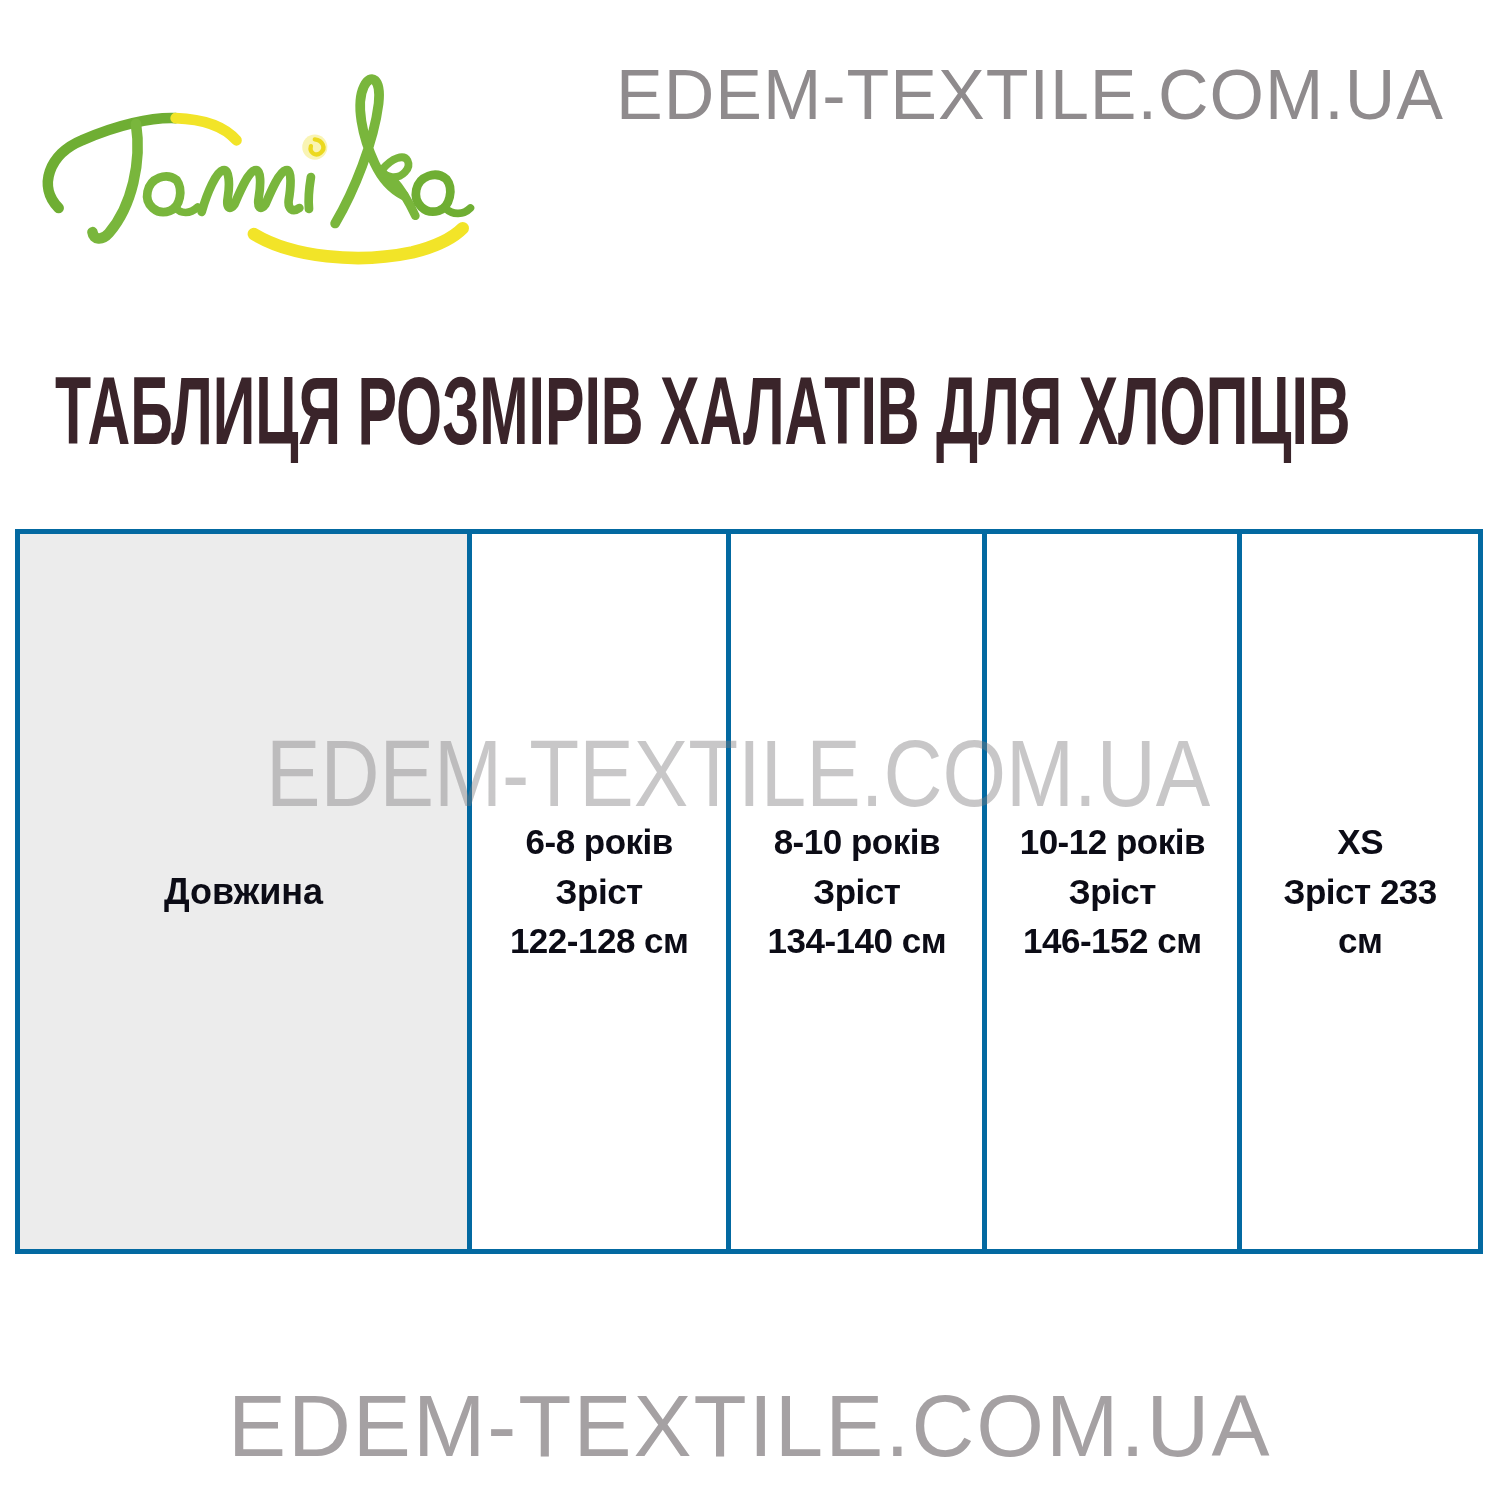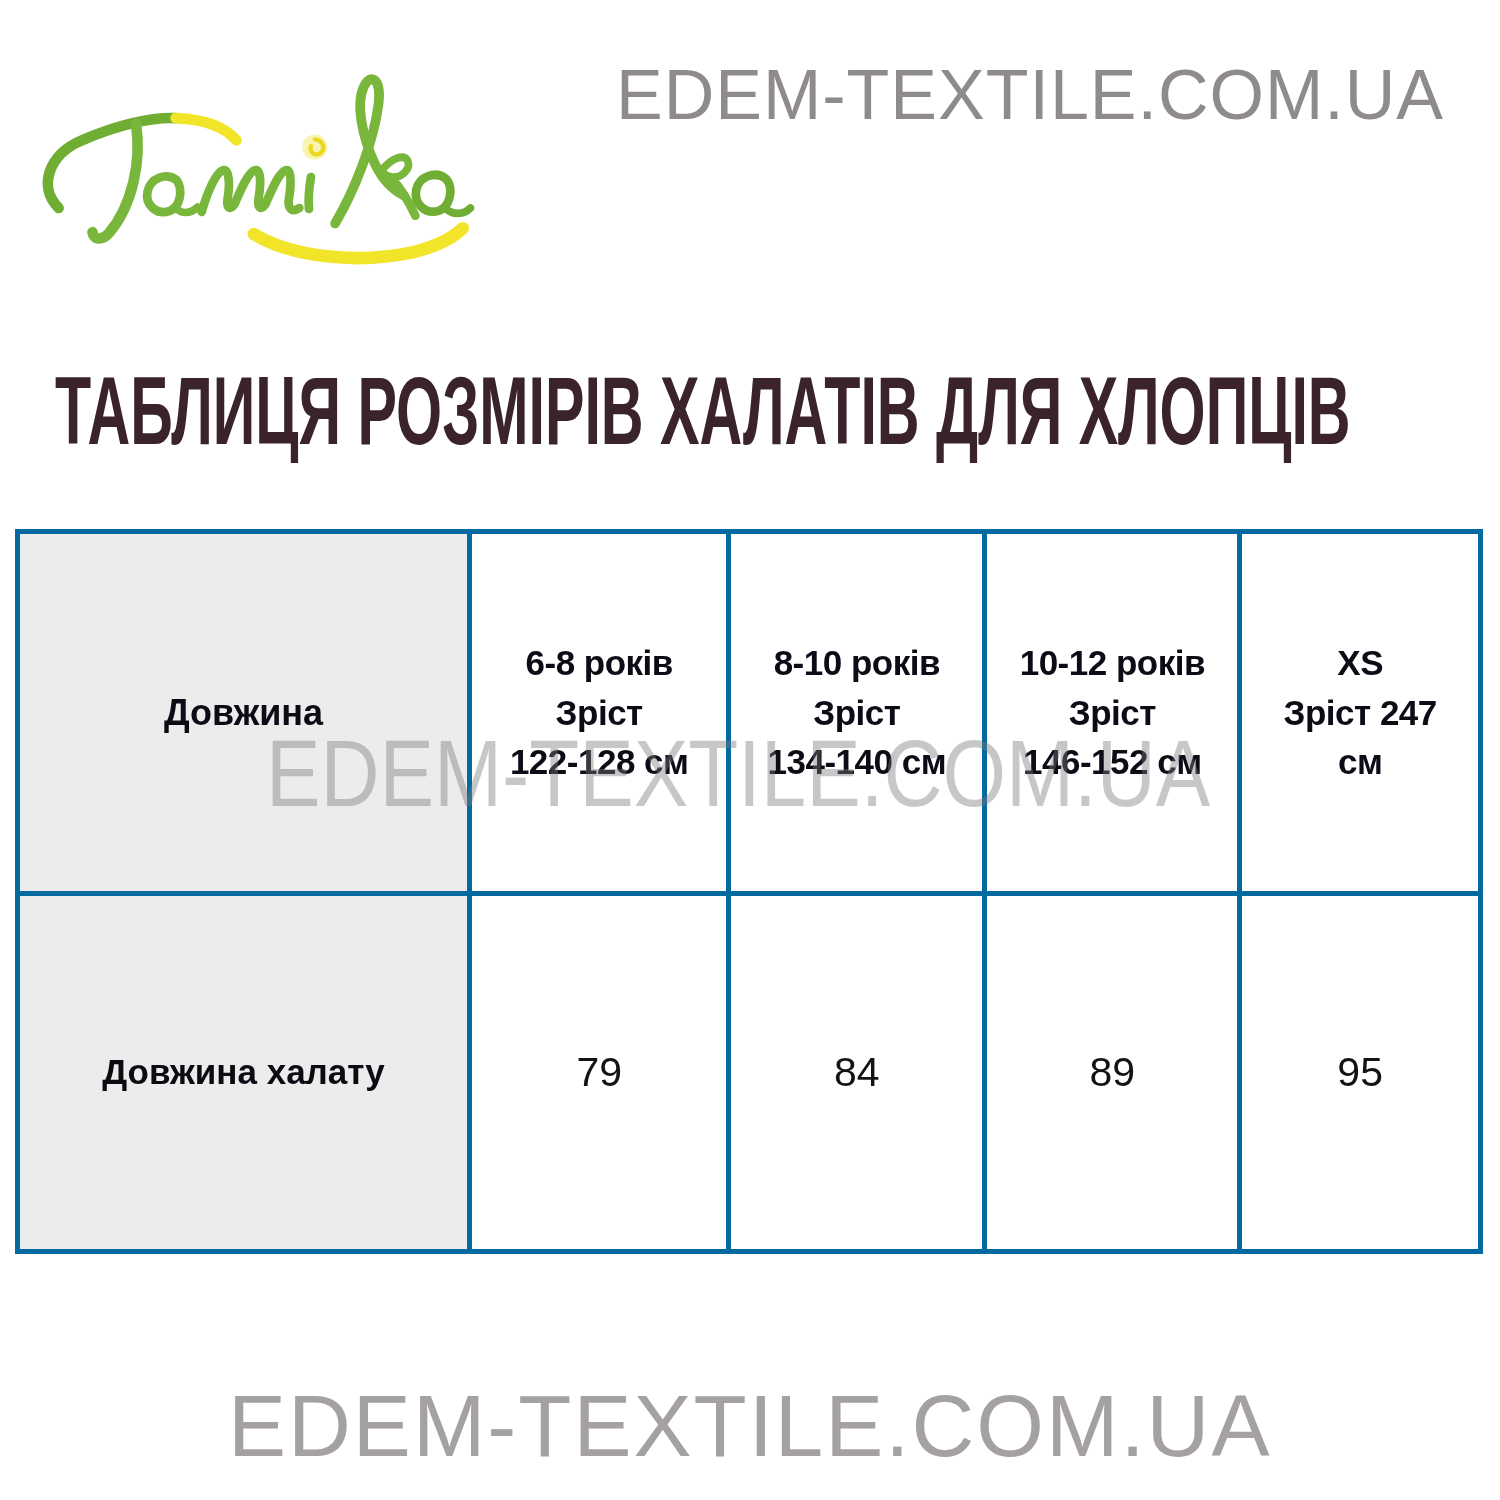--- a/index.html
+++ b/index.html
@@ -164,26 +164,19 @@
         <th class="pre">6-8 років
 Зріст
 122-128 см</th>
         <th class="pre">8-10 років
 Зріст
 134-140 см</th>
         <th class="pre">10-12 років
 Зріст
 146-152 см</th>
         <th class="pre">XS
-Зріст 247
+Зріст 233
 см</th>
-      </tr>
-      <tr class="data-row1">
-        <td class="rowlabel pre">Довжина халату</td>
-        <td class="val">79</td>
-        <td class="val">84</td>
-        <td class="val">89</td>
-        <td class="val">95</td>
       </tr>
     </tbody>
   </table>
 
 </div>
 
 </body></html>

